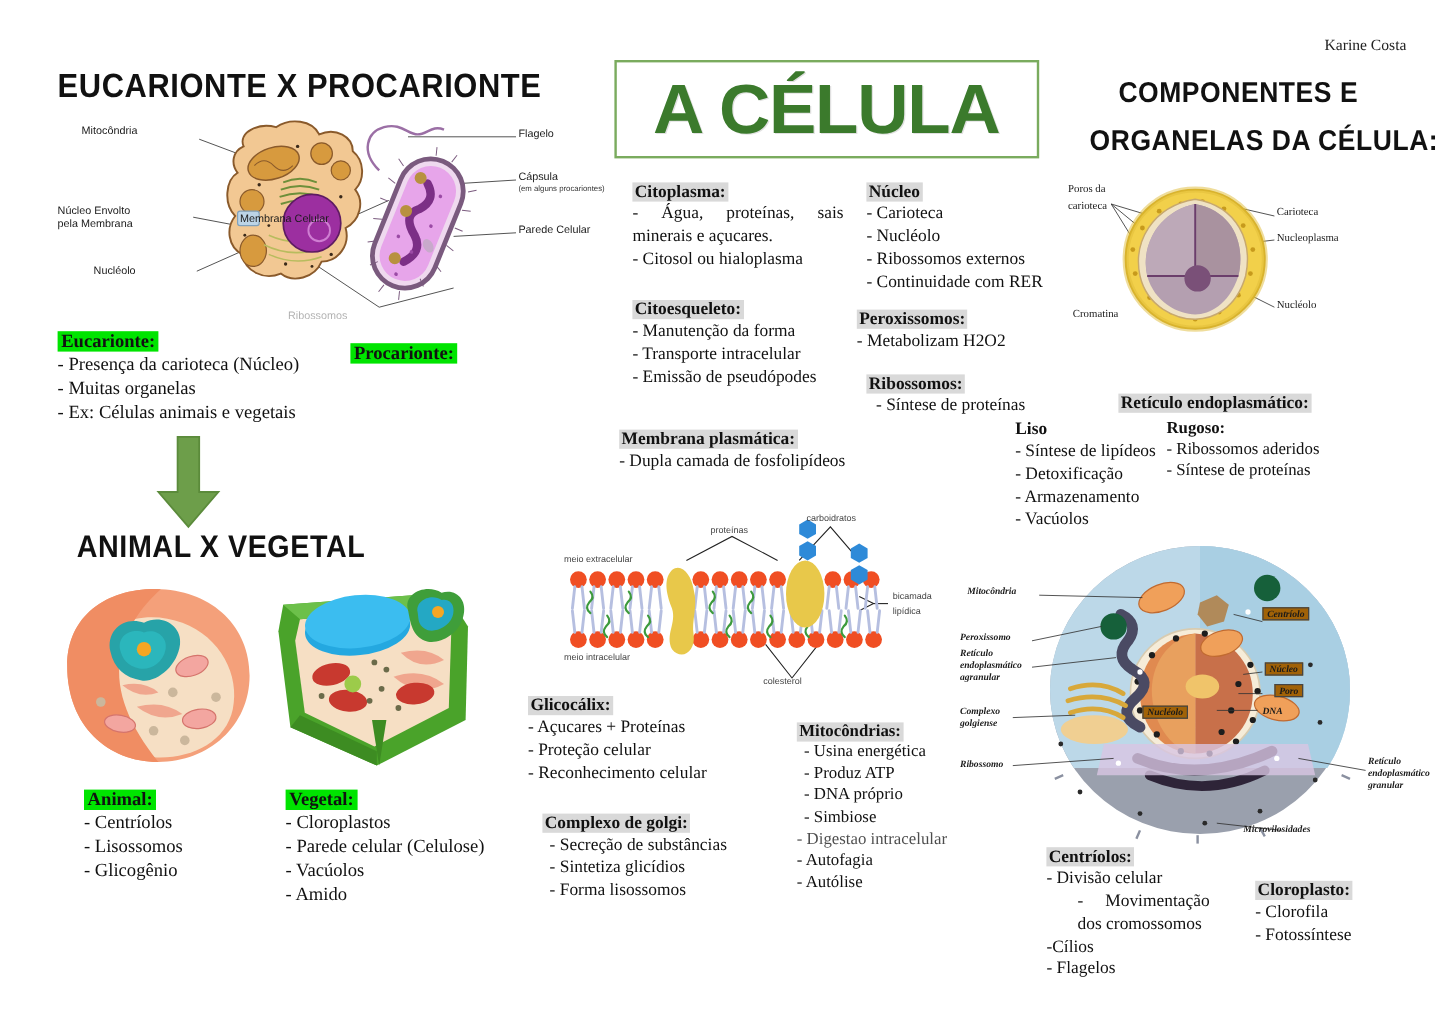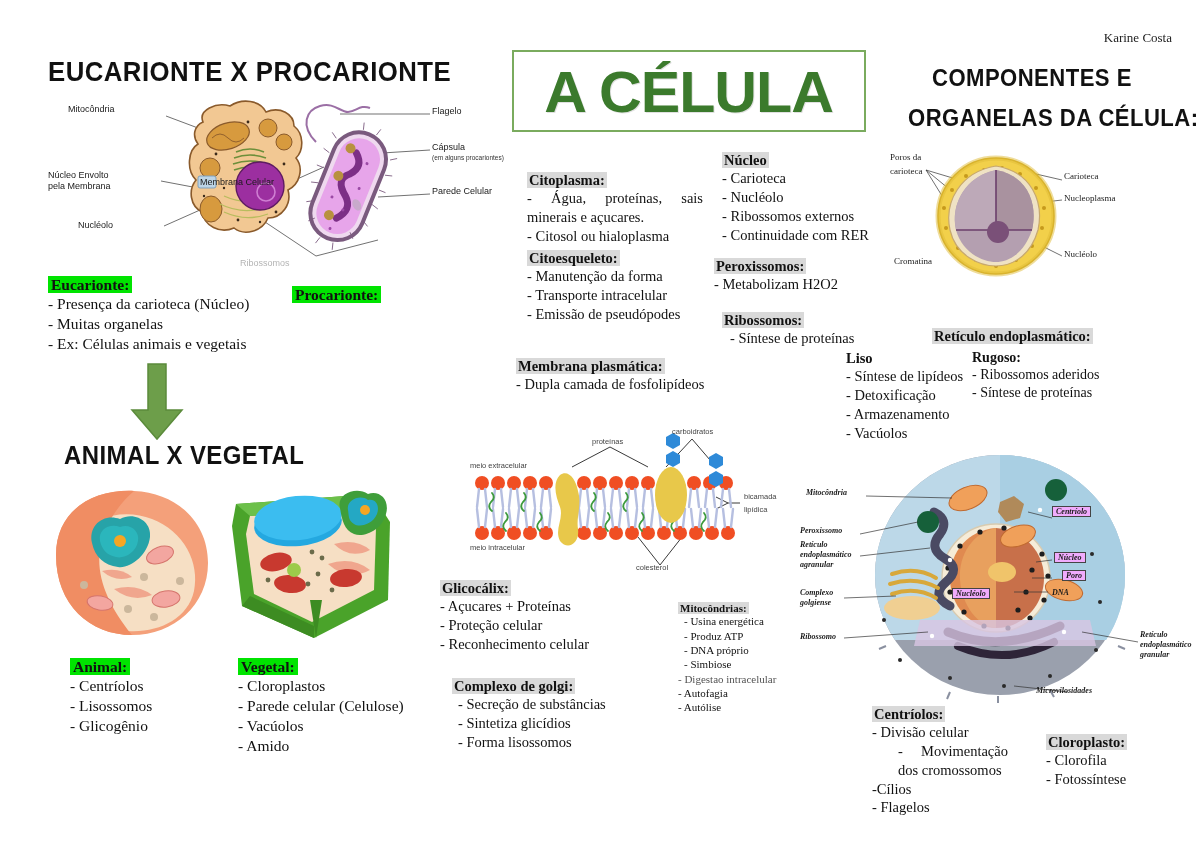--- a/index.html
+++ b/index.html
@@ -69,21 +69,21 @@
     font-size:9px;color:#1a1a1a;white-space:nowrap;
   }
   .lbl-ital{
     position:absolute;font-family:"Liberation Serif", serif;
     font-style:italic;font-weight:700;font-size:8px;color:#1a1a1a;
     white-space:nowrap;line-height:1.15;
   }
   .lbl-box{
     position:absolute;font-family:"Liberation Serif", serif;
     font-style:italic;font-weight:700;font-size:8px;color:#1a1a1a;
-    white-space:nowrap;background:#f0abfc;border:1px solid #444;padding:0 3px;
+    white-space:nowrap;background:#a16207;border:1px solid #444;padding:0 3px;
   }
   .lbl-thin{
     position:absolute;font-family:"Liberation Sans", sans-serif;
     font-size:7.5px;color:#444;white-space:nowrap;
   }
   svg{display:block;overflow:visible;}
 </style>
 </head>
 <body>
 
@@ -307,21 +307,21 @@
   <div class="abs blk" style="left:238px;top:658px;font-size:15.5px;">
     <div><span class="hg">Vegetal:</span></div>
     <ul>
       <li>- Cloroplastos</li>
       <li>- Parede celular (Celulose)</li>
       <li>- Vacúolos</li>
       <li>- Amido</li>
     </ul>
   </div>
 
-  <div class="abs blk" style="left:527px;top:152px;width:176px;font-size:14.5px;margin-top:20px;">
+  <div class="abs blk" style="left:527px;top:152px;width:176px;font-size:14.5px;">
     <div><span class="h">Citoplasma:</span></div>
     <div class="just">-   Água,  proteínas,  sais minerais e açucares.</div>
     <ul>
       <li>- Citosol ou hialoplasma</li>
     </ul>
   </div>
 
   <div class="abs blk" style="left:527px;top:250px;font-size:14.5px;">
     <div><span class="h">Citoesqueleto:</span></div>
     <ul>
@@ -671,21 +671,21 @@
 
   <div class="abs blk" style="left:452px;top:678px;font-size:14.5px;">
     <div><span class="h">Complexo de golgi:</span></div>
     <ul style="padding-left:6px;">
       <li>- Secreção de substâncias</li>
       <li>- Sintetiza glicídios</li>
       <li>- Forma lisossomos</li>
     </ul>
   </div>
 
-  <div class="abs blk" style="left:678px;top:602px;font-size:11px;">
+  <div class="abs blk" style="left:664px;top:602px;font-size:14px;">
     <div><span class="h">Mitocôndrias:</span></div>
     <ul style="padding-left:6px;">
       <li>- Usina energética</li>
       <li>- Produz ATP</li>
       <li>- DNA próprio</li>
       <li>- Simbiose</li>
       <li style="margin-left:-6px;opacity:.75;">- Digestao intracelular</li>
       <li style="margin-left:-6px;">- Autofagia</li>
       <li style="margin-left:-6px;">- Autólise</li>
     </ul>

